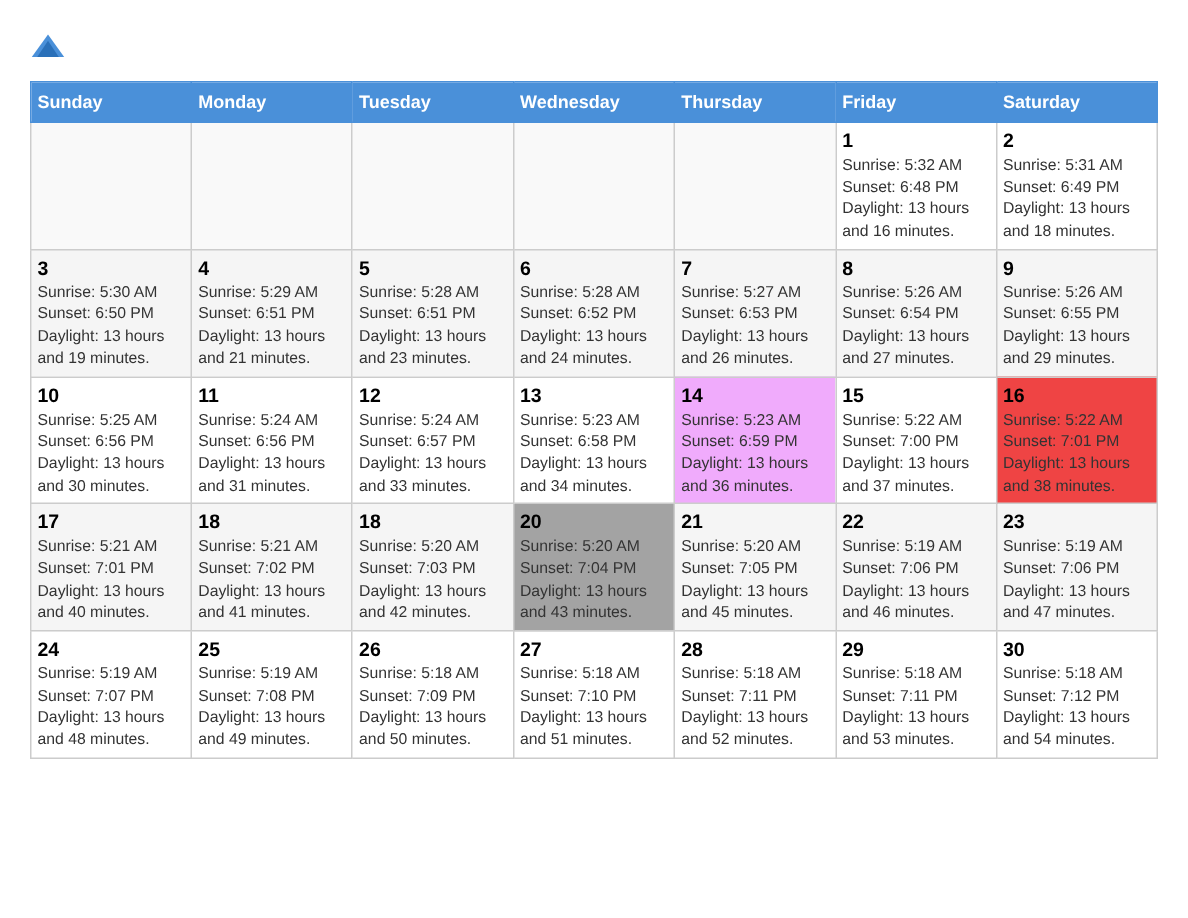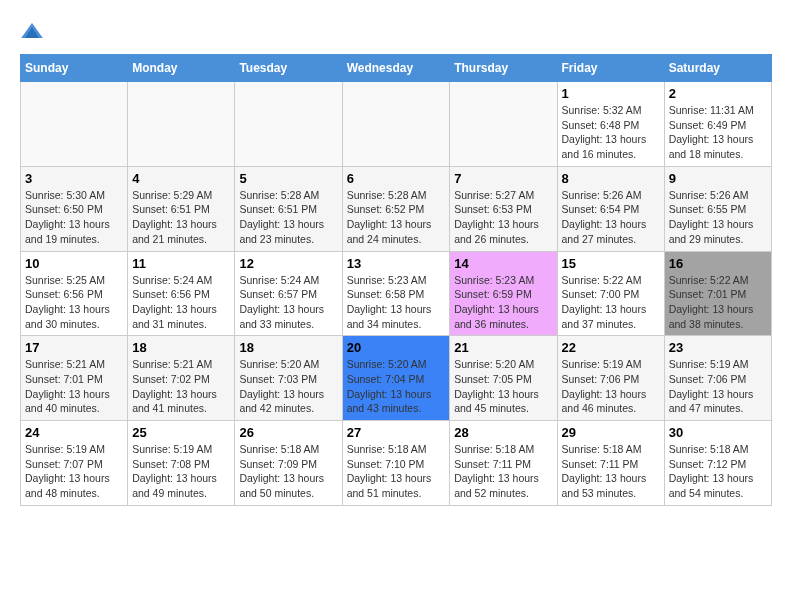--- a/index.html
+++ b/index.html
@@ -120,21 +120,21 @@
         <td class="empty"></td>
         <td class="empty"></td>
         <td style="background: rgb(255, 255, 255);">
           <span class="day-number">1</span>
           <div class="day-info" style="white-space: pre-line;">Sunrise: 5:32 AM
 Sunset: 6:48 PM
 Daylight: 13 hours and 16 minutes.</div>
         </td>
         <td style="background: rgb(255, 255, 255);">
           <span class="day-number">2</span>
-          <div class="day-info" style="white-space: pre-line;">Sunrise: 11:31 AM
+          <div class="day-info" style="white-space: pre-line;">Sunrise: 5:31 AM
 Sunset: 6:49 PM
 Daylight: 13 hours and 18 minutes.</div>
         </td>
       </tr>
       <tr>
         <td style="background: rgb(245, 245, 245);">
           <span class="day-number">3</span>
           <div class="day-info" style="white-space: pre-line;">Sunrise: 5:30 AM
 Sunset: 6:50 PM
 Daylight: 13 hours and 19 minutes.</div>
@@ -206,21 +206,21 @@
           <div class="day-info" style="white-space: pre-line;">Sunrise: 5:23 AM
 Sunset: 6:59 PM
 Daylight: 13 hours and 36 minutes.</div>
         </td>
         <td style="background: rgb(255, 255, 255);">
           <span class="day-number">15</span>
           <div class="day-info" style="white-space: pre-line;">Sunrise: 5:22 AM
 Sunset: 7:00 PM
 Daylight: 13 hours and 37 minutes.</div>
         </td>
-        <td style="background: #a3a3a3;">
+        <td style="background: #ef4444;">
           <span class="day-number">16</span>
           <div class="day-info" style="white-space: pre-line;">Sunrise: 5:22 AM
 Sunset: 7:01 PM
 Daylight: 13 hours and 38 minutes.</div>
         </td>
       </tr>
       <tr>
         <td style="background: rgb(245, 245, 245);">
           <span class="day-number">17</span>
           <div class="day-info" style="white-space: pre-line;">Sunrise: 5:21 AM
@@ -232,21 +232,21 @@
           <div class="day-info" style="white-space: pre-line;">Sunrise: 5:21 AM
 Sunset: 7:02 PM
 Daylight: 13 hours and 41 minutes.</div>
         </td>
         <td style="background: rgb(245, 245, 245);">
           <span class="day-number">18</span>
           <div class="day-info" style="white-space: pre-line;">Sunrise: 5:20 AM
 Sunset: 7:03 PM
 Daylight: 13 hours and 42 minutes.</div>
         </td>
-        <td style="background: #3b82f6;">
+        <td style="background: #a3a3a3;">
           <span class="day-number">20</span>
           <div class="day-info" style="white-space: pre-line;">Sunrise: 5:20 AM
 Sunset: 7:04 PM
 Daylight: 13 hours and 43 minutes.</div>
         </td>
         <td style="background: rgb(245, 245, 245);">
           <span class="day-number">21</span>
           <div class="day-info" style="white-space: pre-line;">Sunrise: 5:20 AM
 Sunset: 7:05 PM
 Daylight: 13 hours and 45 minutes.</div>

